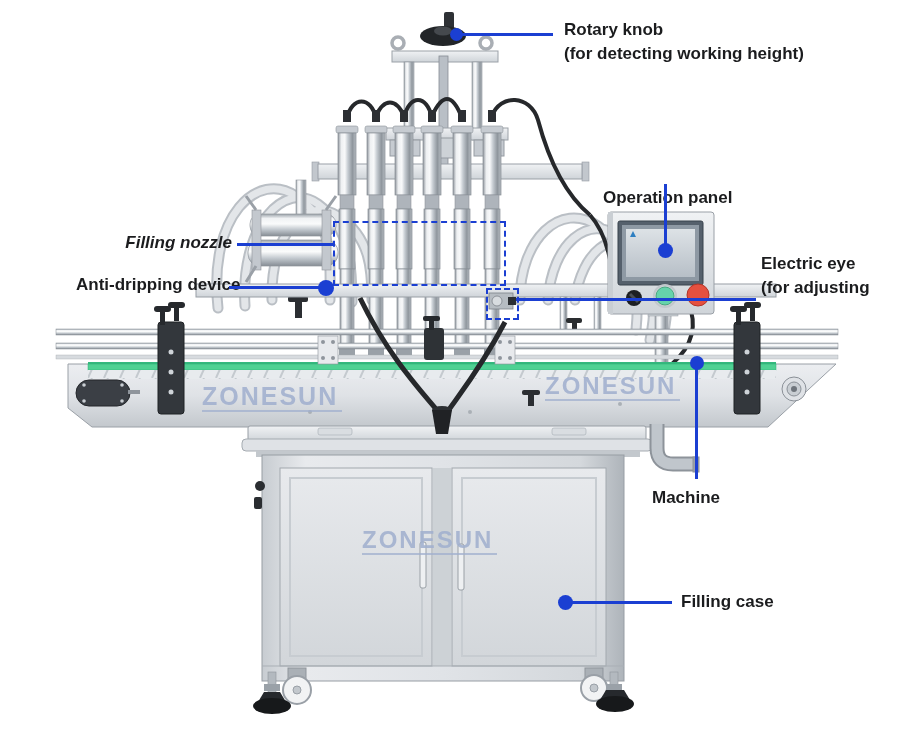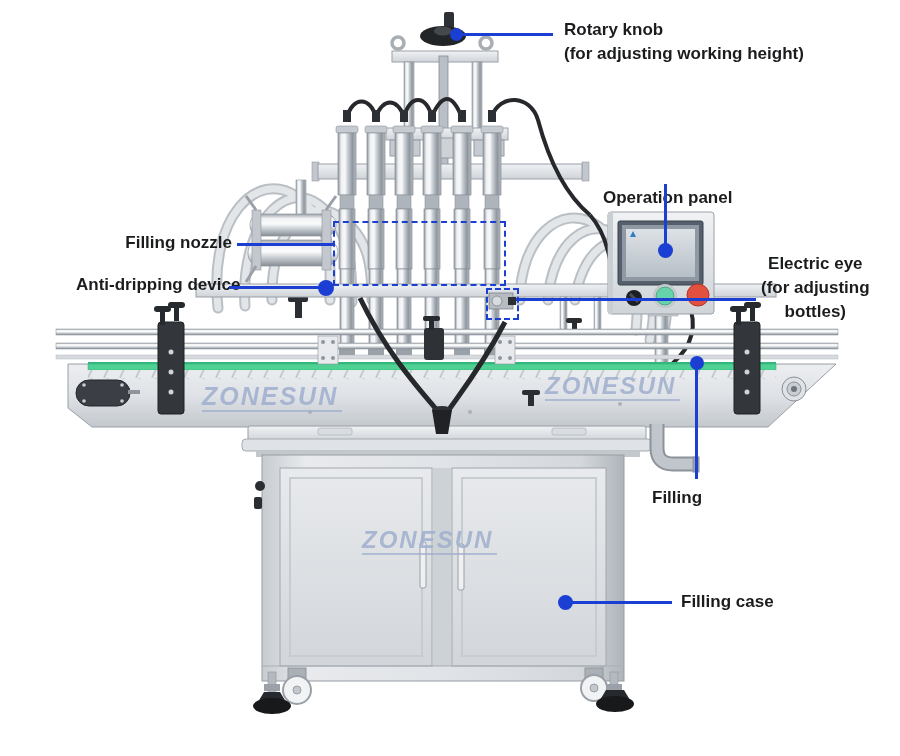--- a/index.html
+++ b/index.html
@@ -5,21 +5,21 @@
   html,body{margin:0;padding:0;background:#fff;}
   .stage{position:relative;width:900px;height:756px;background:#ffffff;overflow:hidden;
          font-family:"Liberation Sans",sans-serif;}
   .stage svg{position:absolute;left:0;top:0;}
   .label{position:absolute;font-size:17px;font-weight:600;color:#1b1c1e;line-height:24px;white-space:nowrap;}
   .label div{white-space:nowrap;}
   .hline{position:absolute;height:3px;background:#1b3fd2;}
   .vline{position:absolute;width:3px;background:#1b3fd2;}
   .dot{position:absolute;background:#1b3fd2;border-radius:50%;}
   .dash-box{position:absolute;border:2px dashed #1b3fd2;}
-  .wm{position:absolute;font-style:italic;font-weight:700;color:rgba(160,175,206,0.88);
+  .wm{position:absolute;font-weight:700;color:rgba(160,175,206,0.88);
       letter-spacing:2px;border-bottom:2px solid rgba(160,175,206,0.75);padding:0 4px 1px 0;line-height:1;}
 </style>
 </head>
 <body>
 
 <div class="stage">
 
   <svg width="900" height="756" viewBox="0 0 900 756">
     <defs>
       <linearGradient id="chromeV" x1="0" y1="0" x2="1" y2="0">
@@ -333,53 +333,52 @@
   </svg>
 
   <div class="wm" style="left:202px;top:384px;font-size:25px;">ZONESUN</div>
   <div class="wm" style="left:545px;top:374px;font-size:24px;">ZONESUN</div>
   <div class="wm" style="left:362px;top:528px;font-size:24px;">ZONESUN</div>
 
   <div class="dot" style="left:450px;top:28px;width:13px;height:13px;"></div>
   <div class="hline" style="left:457px;top:33px;width:96px;"></div>
   <div class="label" style="left:564px;top:18px;">
     <div>Rotary knob</div>
-    <div>(for adjusting working height)</div>
+    <div>(for detecting working height)</div>
   </div>
 
   <div class="label" style="left:603px;top:157px;margin-top:29px;">
     <div>Operation panel</div>
   </div>
   <div class="vline" style="left:664px;top:184px;height:67px;"></div>
   <div class="dot" style="left:658px;top:243px;width:15px;height:15px;"></div>
 
-  <div class="label" style="left:0px;top:231px;width:232px;text-align:right;">
+  <div class="label" style="left:0px;top:231px;width:232px;text-align:right;font-style:italic;">
     <div>Filling nozzle</div>
   </div>
   <div class="hline" style="left:237px;top:243px;width:97px;"></div>
   <div class="dash-box" style="left:333px;top:221px;width:169px;height:61px;"></div>
 
   <div class="label" style="left:36px;top:273px;margin-left:40px;">
     <div>Anti-dripping device</div>
   </div>
   <div class="hline" style="left:229px;top:286px;width:92px;"></div>
   <div class="dot" style="left:318px;top:280px;width:16px;height:16px;"></div>
 
   <div class="dash-box" style="left:486px;top:288px;width:29px;height:28px;"></div>
   <div class="hline" style="left:516px;top:298px;width:240px;"></div>
-  <div class="label" style="left:761px;top:252px;text-align:center;">
+  <div class="label" style="left:761px;top:252px;">
     <div>Electric eye</div>
     <div>(for adjusting</div>
-    <div>bottles)</div>
   </div>
 
   <div class="dot" style="left:690px;top:356px;width:14px;height:14px;"></div>
   <div class="vline" style="left:695px;top:363px;height:116px;"></div>
   <div class="label" style="left:652px;top:486px;">
-    <div>Filling</div>
+    <div>Machine</div>
   </div>
 
   <div class="dot" style="left:558px;top:595px;width:15px;height:15px;"></div>
   <div class="hline" style="left:566px;top:601px;width:106px;"></div>
   <div class="label" style="left:681px;top:590px;">
     <div>Filling case</div>
   </div>
 
 </div>
 

